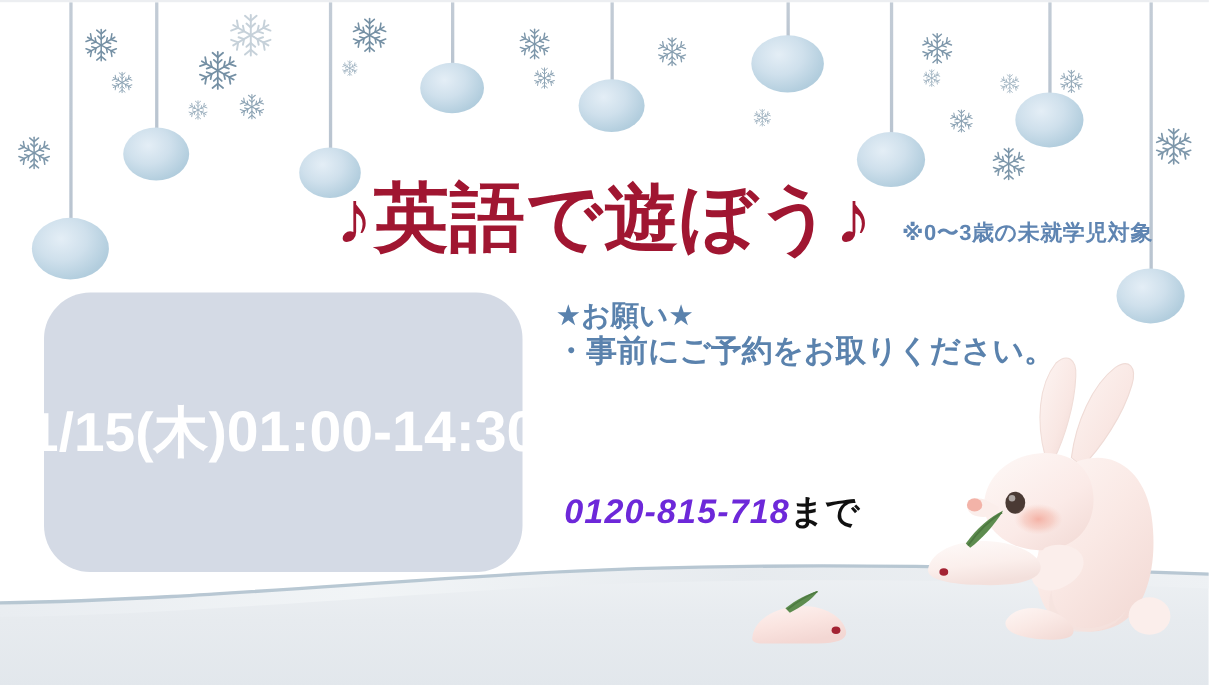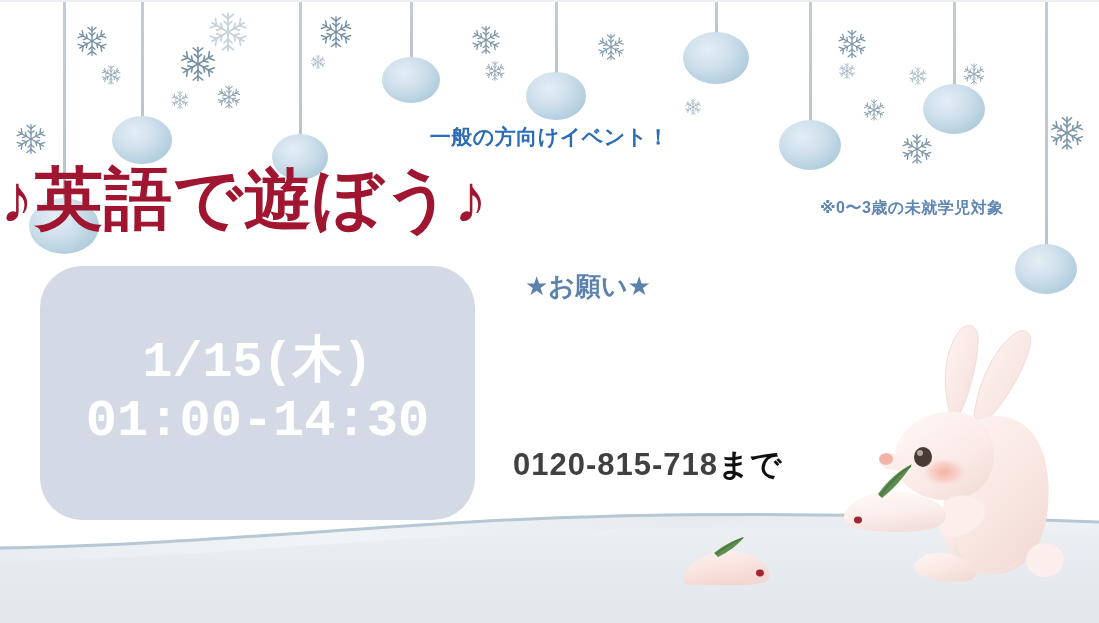--- a/index.html
+++ b/index.html
@@ -70,74 +70,72 @@
     font-weight: bold;
     letter-spacing: 0.5px;
     color: #2c6cb5;
     white-space: nowrap;
   }
   .main-title {
     position: absolute;
     left: 0;
     top: 158px;
     width: 1099px;
-    text-align: left;
+    text-align: center;
     font-size: 68px;
     line-height: 76px;
     font-weight: bold;
     color: #a01631;
     letter-spacing: 1px;
     white-space: nowrap;
   }
   .age-note {
     position: absolute;
     left: 820px;
     top: 196px;
-    font-size: 16px;
+    font-size: 20px;
     font-weight: bold;
     color: #5f85b2;
     letter-spacing: 0.5px;
     white-space: nowrap;
     text-align: right;
   }
 
   
   .date-panel {
     position: absolute;
     left: 40px;
     top: 264px;
     width: 435px;
     height: 254px;
     background: #d4dae5;
     border-radius: 42px;
     display: flex;
-    flex-direction: column;
     align-items: center;
     justify-content: center;
-    font-family: Liberation Mono, monospace;
   }
   .date-line {
     color: #ffffff;
     font-weight: bold;
     letter-spacing: 0px;
     white-space: nowrap;
   }
   .date-day {
     font-size: 50px;
     line-height: 58px;
   }
   .date-time {
     font-size: 52px;
     line-height: 60px;
   }
 
   
   .request-block {
     position: absolute;
-    left: 525px;
+    left: 505px;
     top: 268px;
     width: 470px;
   }
   .request-line {
     color: #5a82ad;
     font-size: 28px;
     line-height: 34px;
     font-weight: bold;
     white-space: nowrap;
   }
@@ -159,22 +157,23 @@
     color: #101010;
     white-space: nowrap;
   }
   .contact-number-line {
     font-size: 31px;
     line-height: 40px;
     font-weight: bold;
     white-space: nowrap;
   }
   .tel {
-    color: #404040;
+    color: #6d28d9;
     letter-spacing: 1px;
+    font-style: italic;
   }
   .tel-suffix {
     color: #101010;
   }
 
   
   .rabbit-wrap {
     position: absolute;
     left: 838px;
     top: 318px;
@@ -1172,33 +1171,33 @@
           <stop offset="62%" stop-color="#e6eaee"></stop>
           <stop offset="100%" stop-color="#eef1f4"></stop>
         </linearGradient>
       </defs>
       <path d="M0,42 C150,40 300,26 470,16 C640,6 830,6 1099,16 L1099,120 L0,120 Z" fill="url(#groundGrad)"></path>
       <path d="M0,42 C150,40 300,26 470,16 C640,6 830,6 1099,16 L1099,30 C830,20 640,20 470,30 C300,40 150,54 0,56 Z" fill="url(#groundGrad2)" opacity="0.9"></path>
       <path d="M0,43 C150,41 300,27 470,17 C640,7 830,7 1099,17" fill="none" stroke="#aebfcd" stroke-width="3" opacity="0.85"></path>
     </svg>
   </div>
 
-  <div class="kicker">一般の方向けイベント！</div>
 
   <div class="main-title">♪英語で遊ぼう♪</div>
 
   <div class="age-note">※0〜3歳の未就学児対象</div>
 
   <div class="date-panel">
     <div class="date-line date-day">1/15(木)</div>
     <div class="date-line date-time">01:00-14:30</div>
   </div>
 
   <div class="request-block">
     <div class="request-line request-head">★お願い★</div>
+    <div class="request-line">・事前にご予約をお取りください。</div>
   </div>
 
   <div class="contact-block">
     <div class="contact-number-line">
       <span class="tel">0120-815-718</span><span class="tel-suffix">まで</span>
     </div>
   </div>
 
   <div class="radish-wrap">
     <svg width="110" height="56" viewBox="0 0 110 56">

